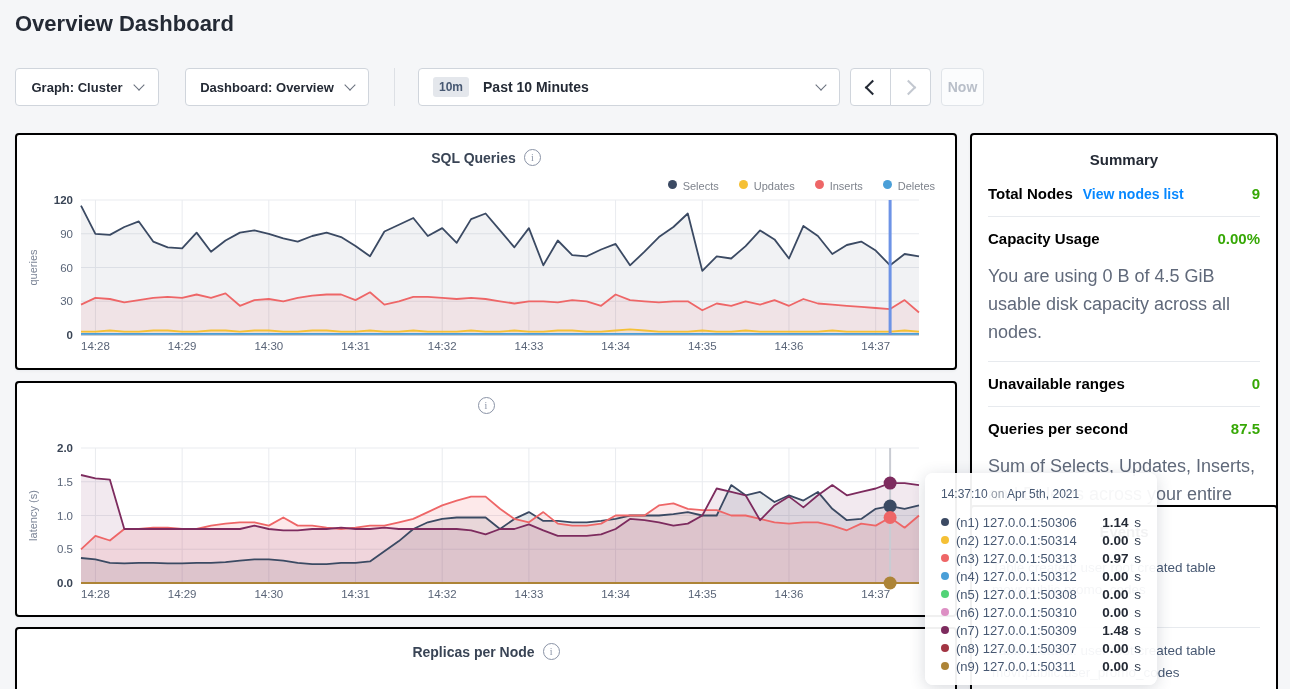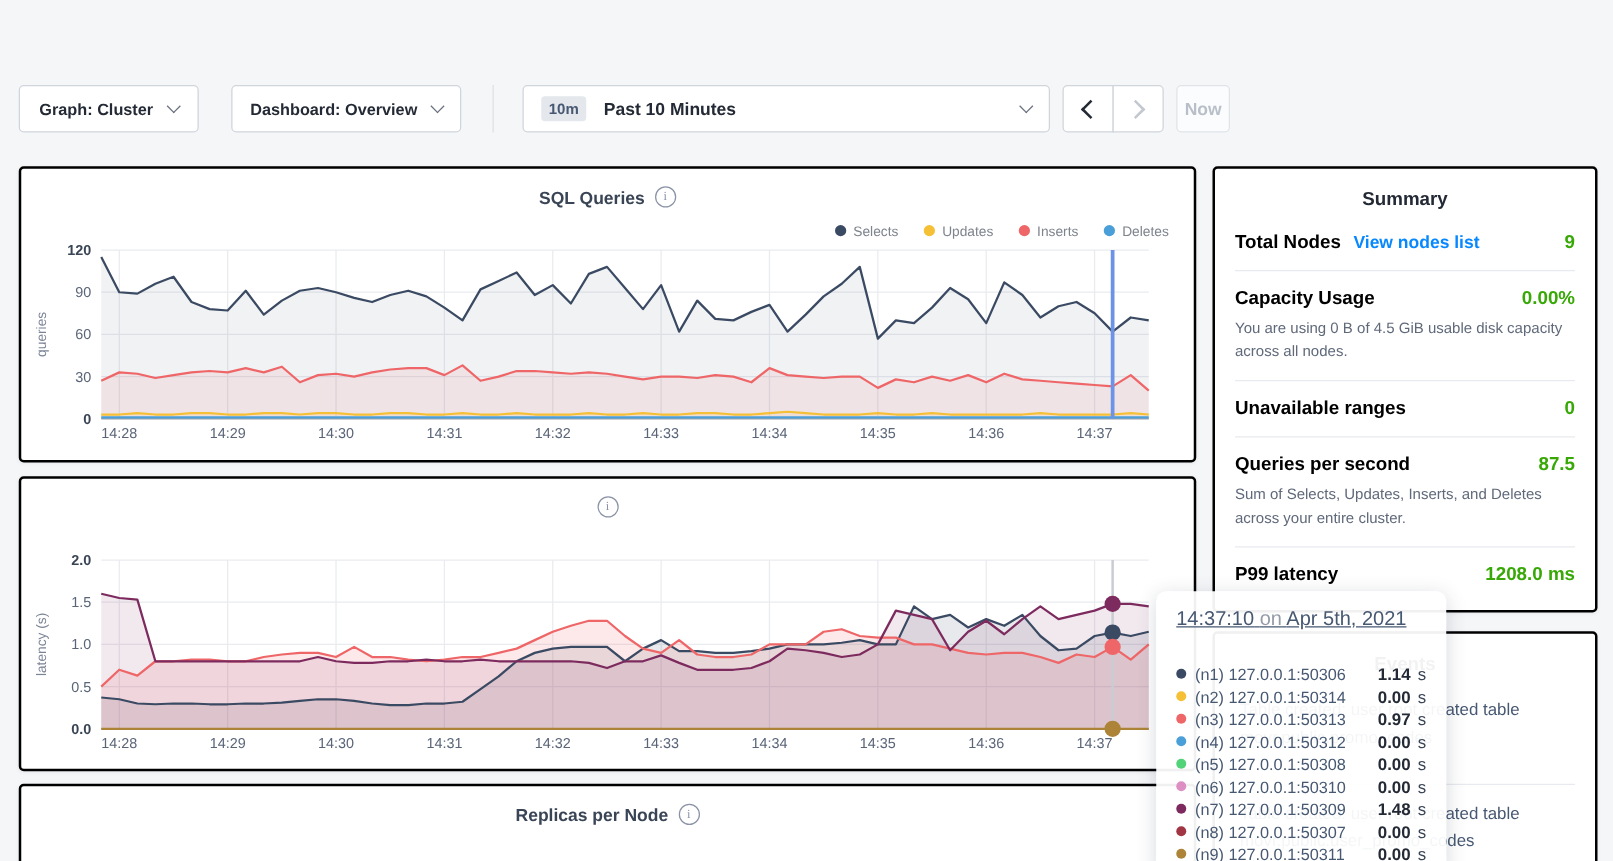--- a/index.html
+++ b/index.html
@@ -40,38 +40,39 @@
   .legend-item{display:flex;gap:6px;font-size:11px;color:#7e838c;cursor:pointer;}
   .legend-dot{width:9px;height:9px;border-radius:50%;}
   .chart-svg{position:absolute;left:6px;top:57px;}
   #summary-card h3{margin:0;padding:16px 0 4px;text-align:center;font-size:15px;font-weight:700;color:#242a35;}
   .srow{padding:13px 0 14px;border-bottom:1px solid #e7eaee;}
   .srow:last-child{border-bottom:none;}
   .srow .head{display:flex;align-items:baseline;}
   .srow .lbl{font-size:15px;font-weight:700;color:#000000;}
   .srow .lnk{margin-left:10px;font-size:14px;font-weight:700;color:#0788ff;text-decoration:none;cursor:pointer;}
   .srow .val{margin-left:auto;font-size:15px;font-weight:700;color:#37a806;}
-  .srow .desc{margin-top:6px;font-size:12px;line-height:1.55;color:#60697a;}
+  .srow .desc{margin-top:16px;font-size:18px;line-height:1.55;color:#60697a;}
   #events-card h3{margin:0;padding:16px 0 6px;text-align:center;font-size:15px;font-weight:700;color:#242a35;}
   .events-rows{position:absolute;top:44px;left:20px;right:16px;}
   .erow{padding:6px 0 26px;border-bottom:1px solid #e7eaee;font-size:13.5px;line-height:22px;color:#475872;}
   .erow + .erow{padding-top:12px;}
   #tooltip{position:absolute;left:925px;top:473px;width:232px;min-height:206px;background:rgba(255,255,255,0.94);
            border-radius:8px;box-shadow:0 3px 16px rgba(40,50,70,0.18);padding:14px 16px 10px;box-sizing:border-box;z-index:20;}
-  #tooltip .tt-head{font-size:16px;color:#475872;margin-bottom:25px;text-decoration:underline;}
+  #tooltip .tt-head{font-size:12px;color:#475872;margin-bottom:12px;}
   #tooltip .tt-on{color:#959ca8;}
   .tt-row{display:flex;align-items:center;gap:7px;height:18px;font-size:13px;color:#475872;}
   .tt-dot{width:8px;height:8px;border-radius:50%;flex:none;}
   .tt-val{margin-left:auto;font-weight:700;color:#242a35;font-size:13.5px;}
   .tt-unit{font-weight:400;color:#394455;margin-left:2px;}
 </style>
 </head>
 <body>
 
 <div id="app">
+  <h1>Overview Dashboard</h1>
 
   <button class="btn" id="graph-btn">
     <span>Graph: Cluster</span>
     <i class="chev"></i>
   </button>
   <button class="btn" id="dash-btn">
     <span>Dashboard: Overview</span>
     <i class="chev"></i>
   </button>
   <div class="vdiv"></div>

